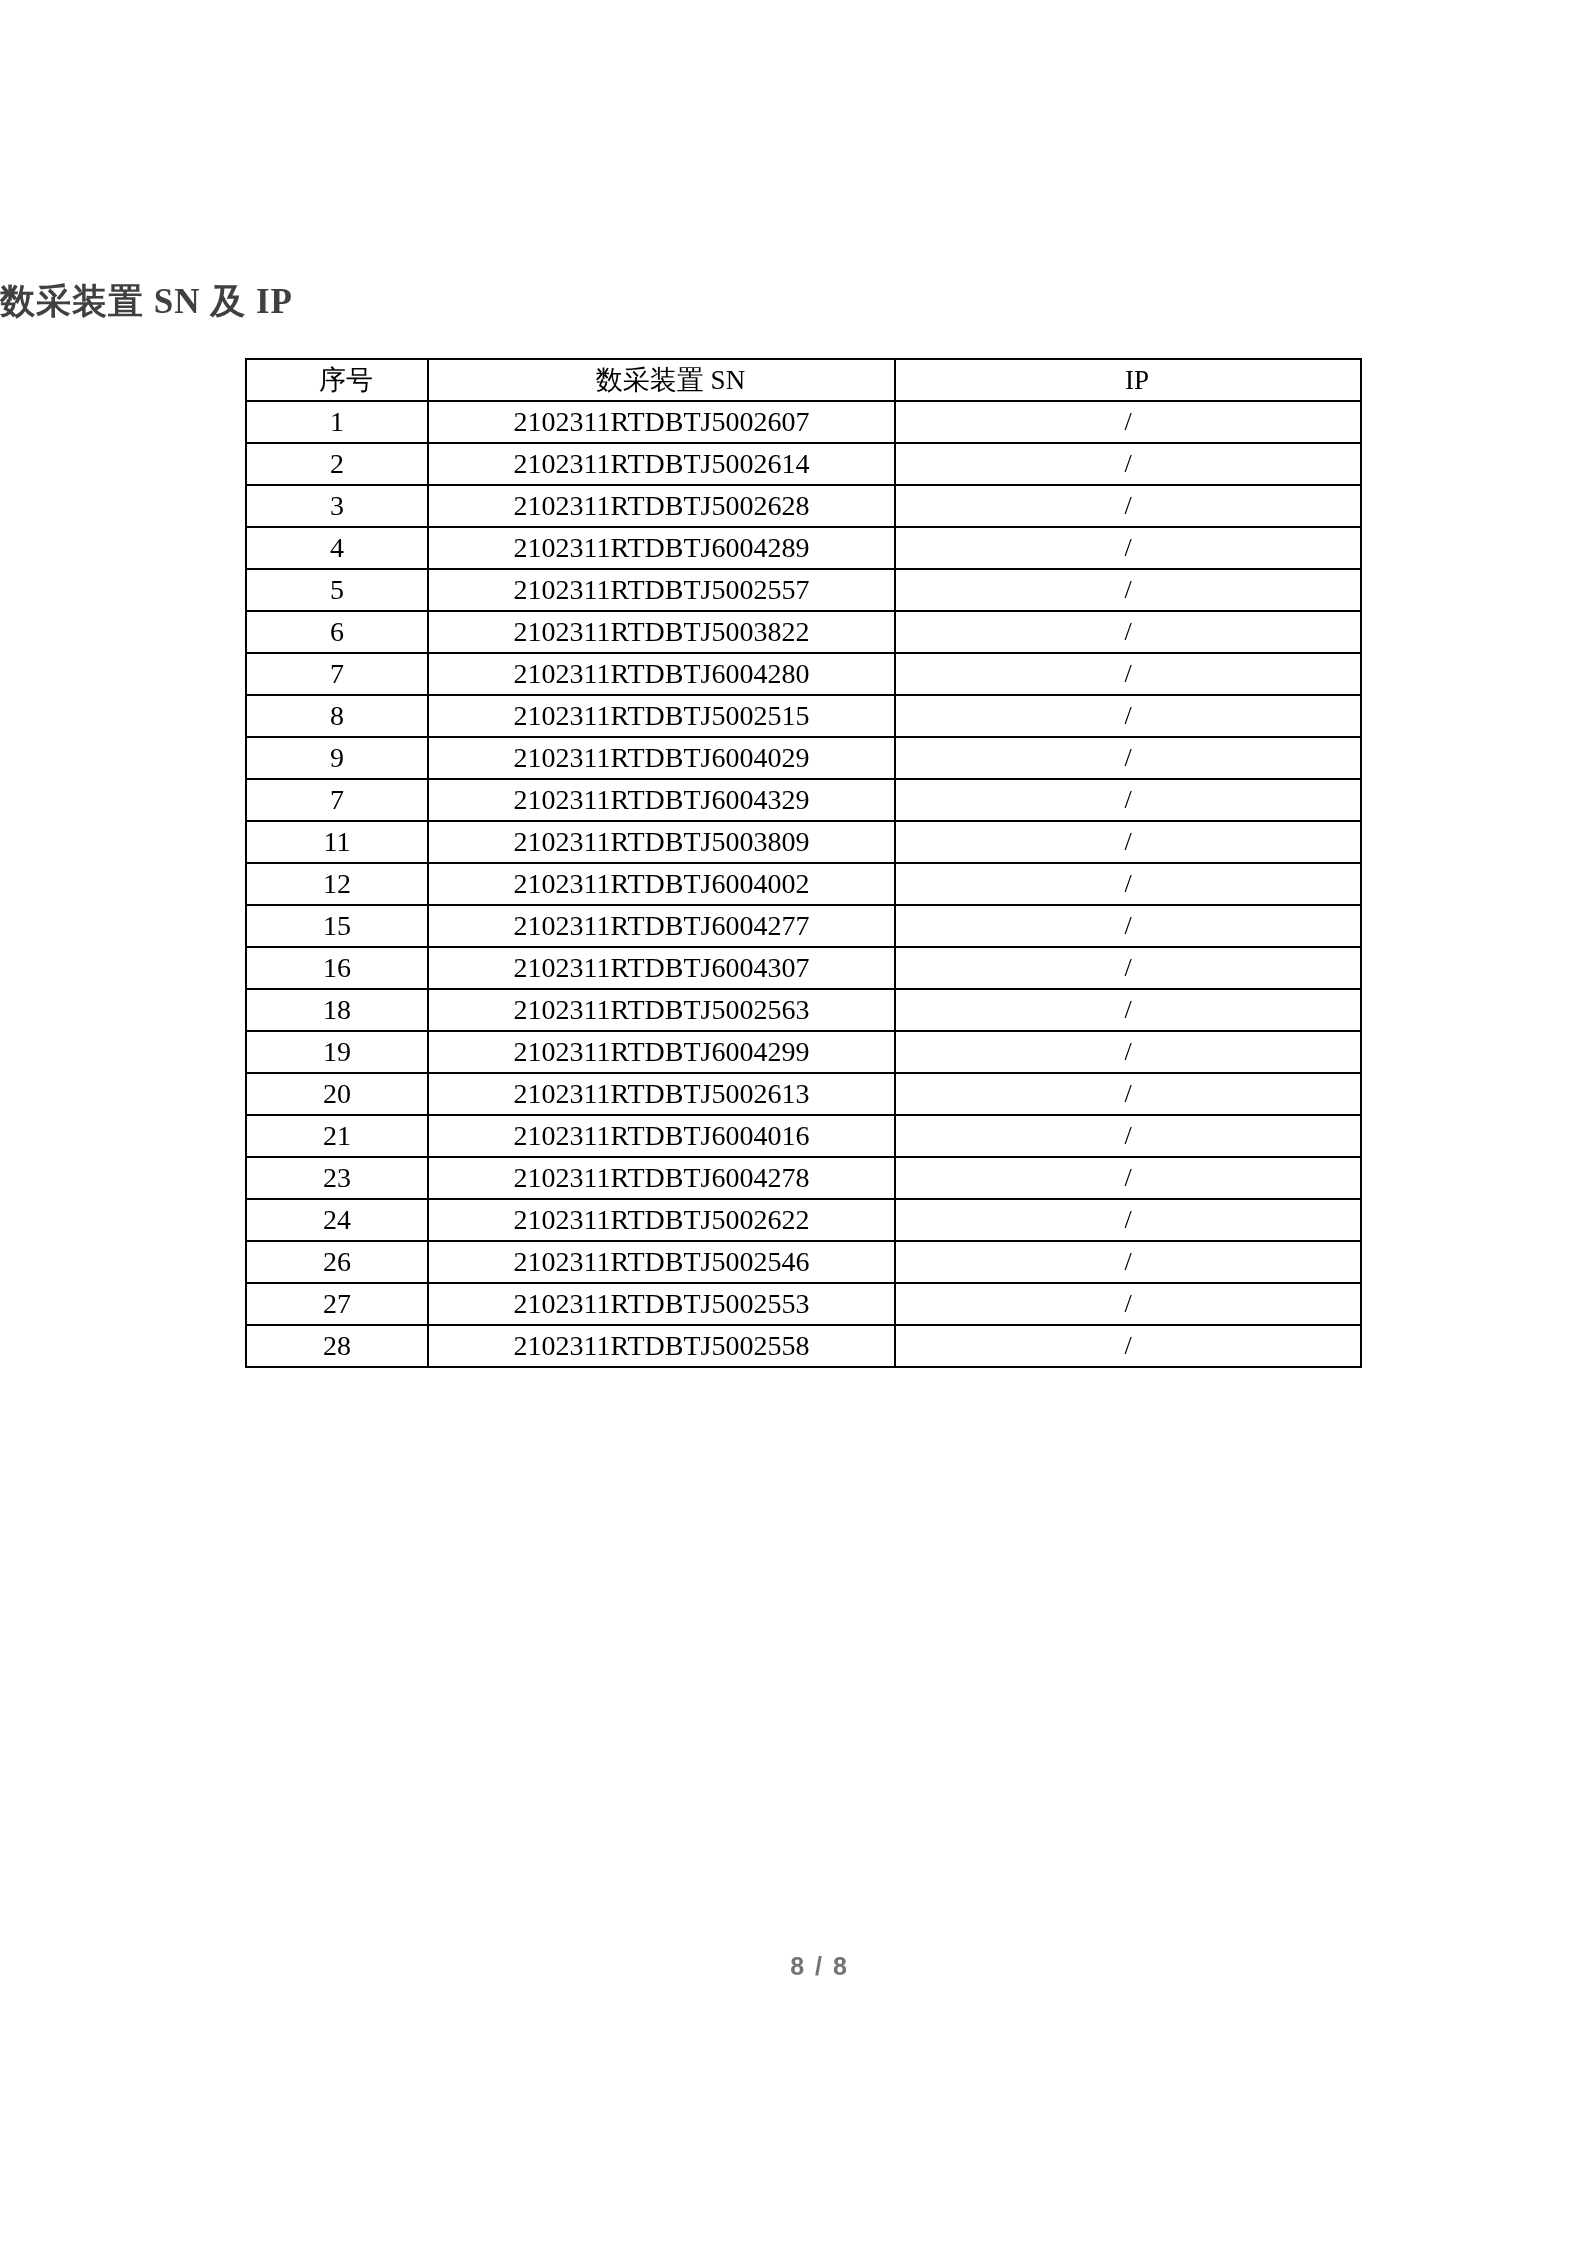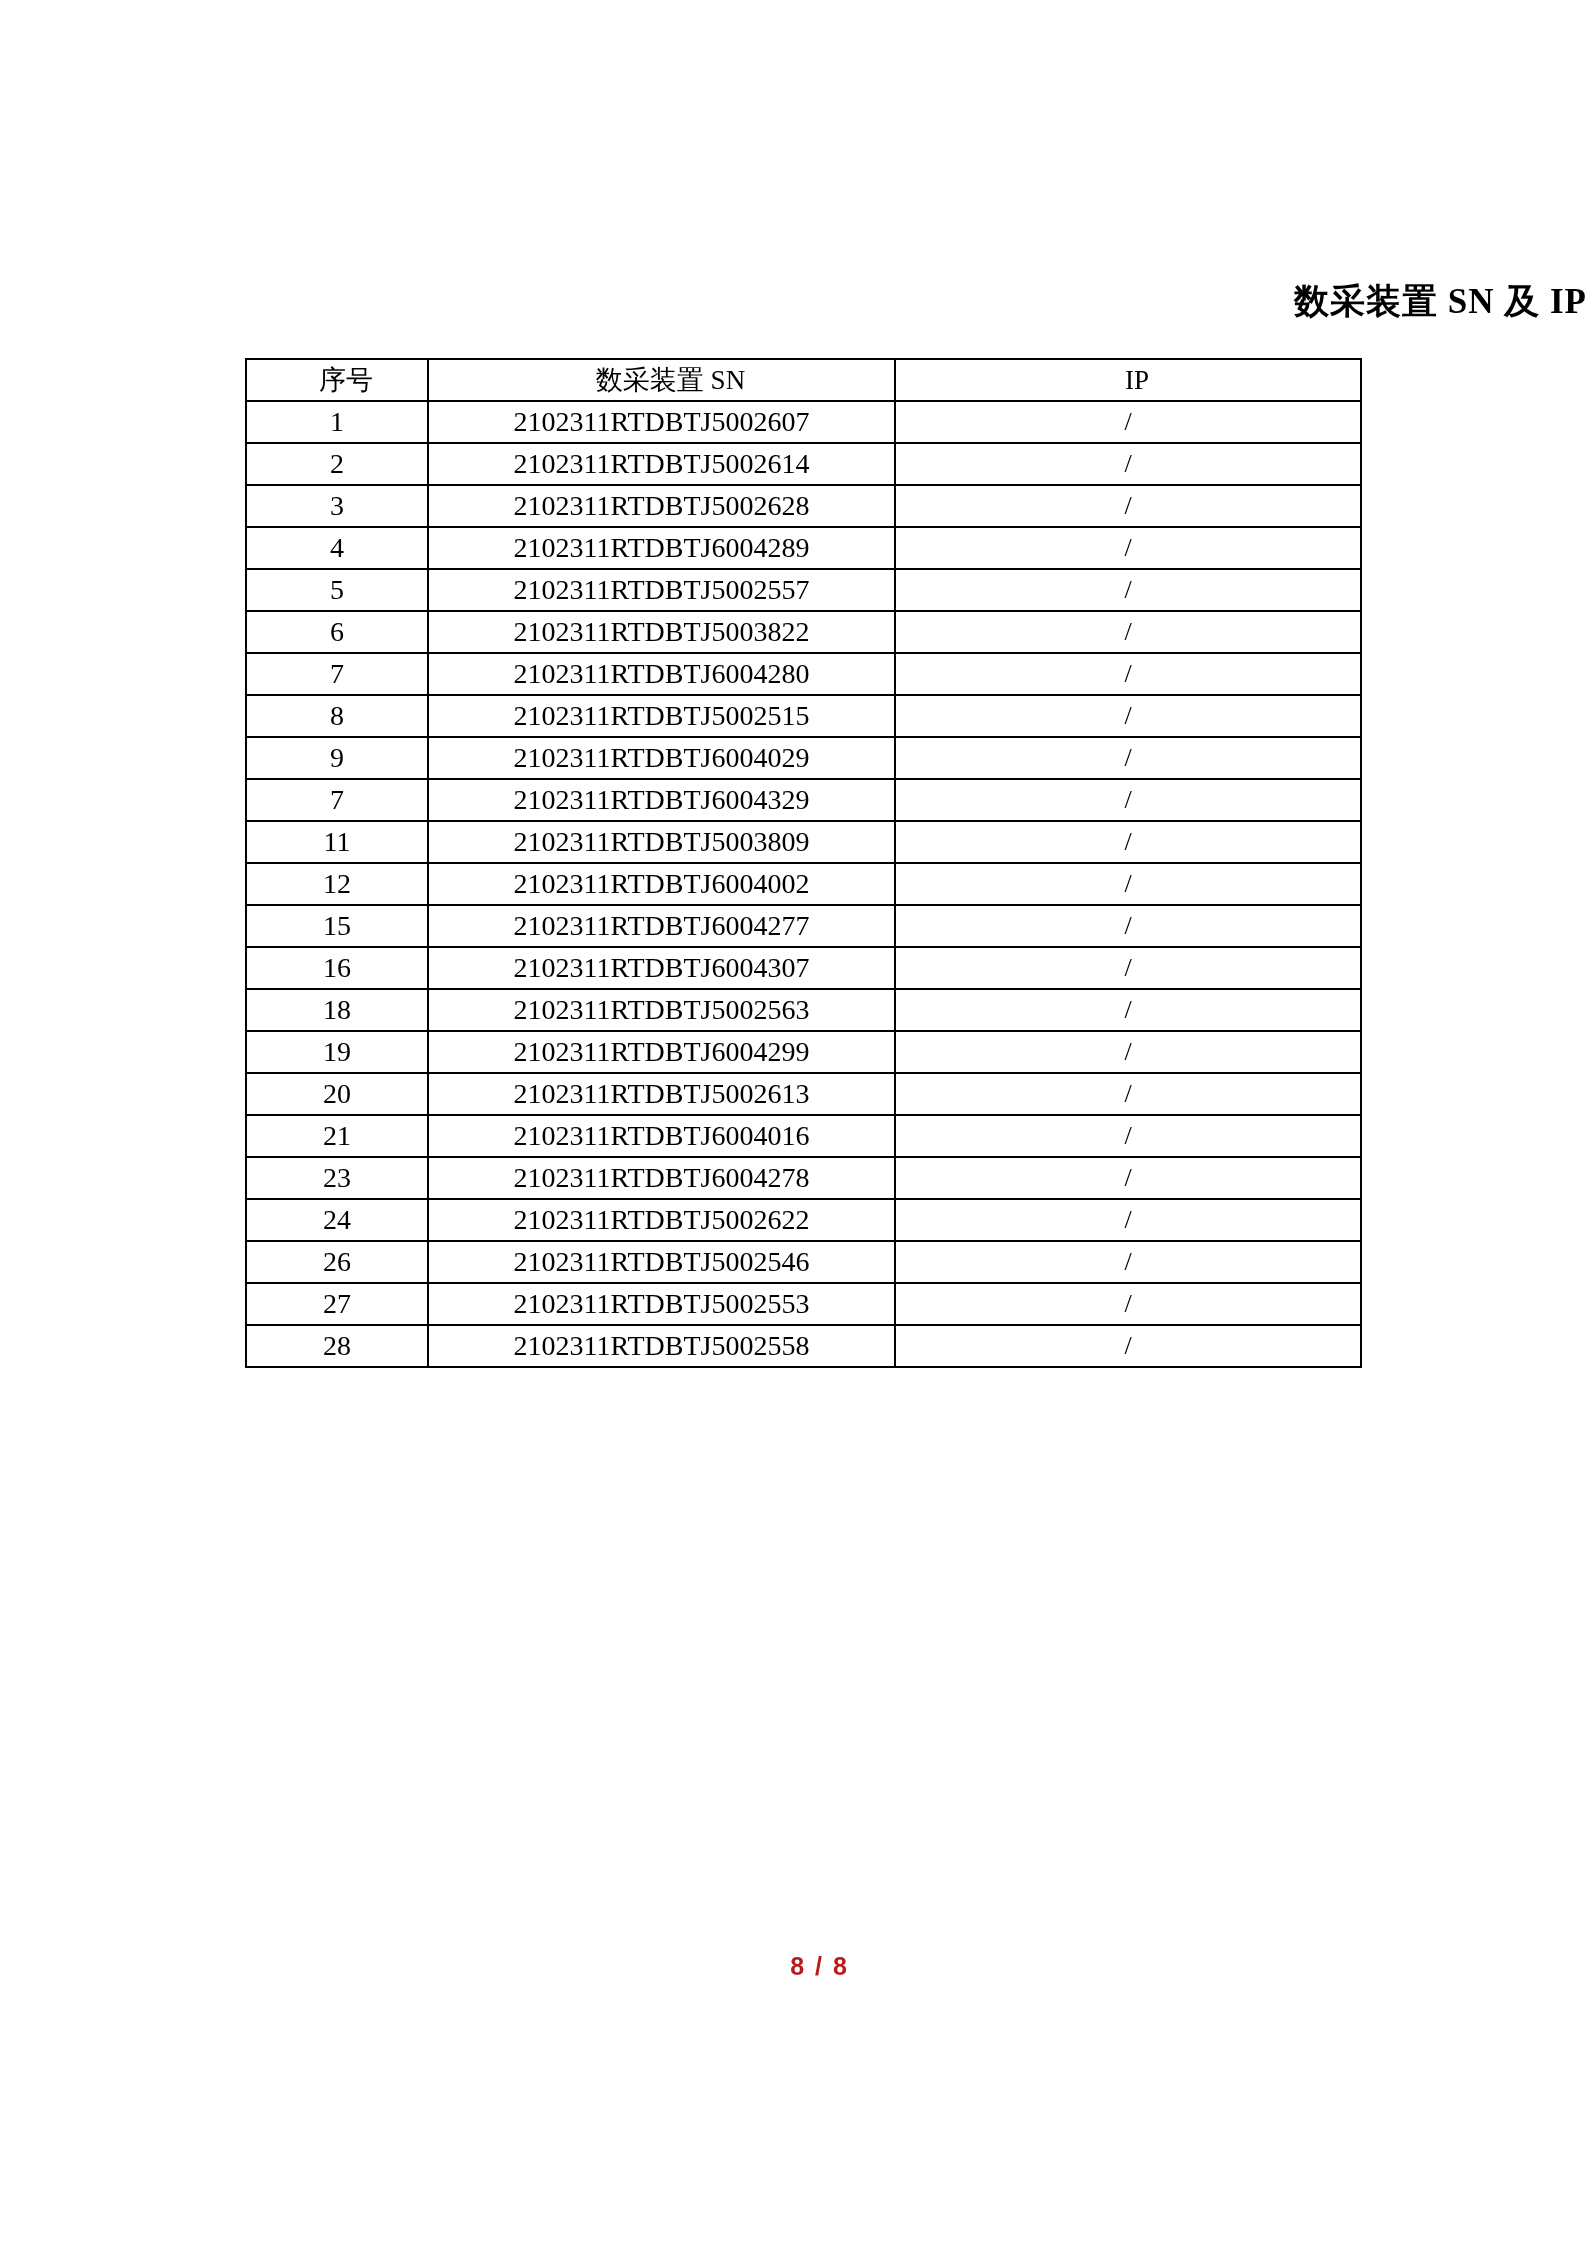--- a/index.html
+++ b/index.html
@@ -15,25 +15,25 @@
     color: #000000;
     font-family: "Liberation Serif", "DejaVu Serif", serif;
     overflow: hidden;
   }
   .doc-title {
     position: absolute;
     top: 278px;
     left: 0;
     width: 100%;
     margin: 0;
-    text-align: right;
+    text-align: left;
     font-size: 35px;
     font-weight: bold;
     letter-spacing: 1px;
-    color: #000000;
+    color: #404040;
   }
   .sn-table {
     position: absolute;
     top: 358px;
     left: 245px;
     width: 1115px;
     border-collapse: collapse;
     table-layout: fixed;
   }
   .sn-table col.col-no { width: 182px; }
@@ -61,21 +61,21 @@
   .page-footer {
     position: absolute;
     top: 1952px;
     left: 0;
     width: 100%;
     text-align: center;
     font-family: "Liberation Sans", "DejaVu Sans", sans-serif;
     font-size: 25px;
     font-weight: bold;
     letter-spacing: 2px;
-    color: #b91c1c;
+    color: #737373;
   }
   .page-footer .offset {
     position: relative;
     left: 26px;
   }
 </style>
 </head>
 <body>
 
 <div class="page">

